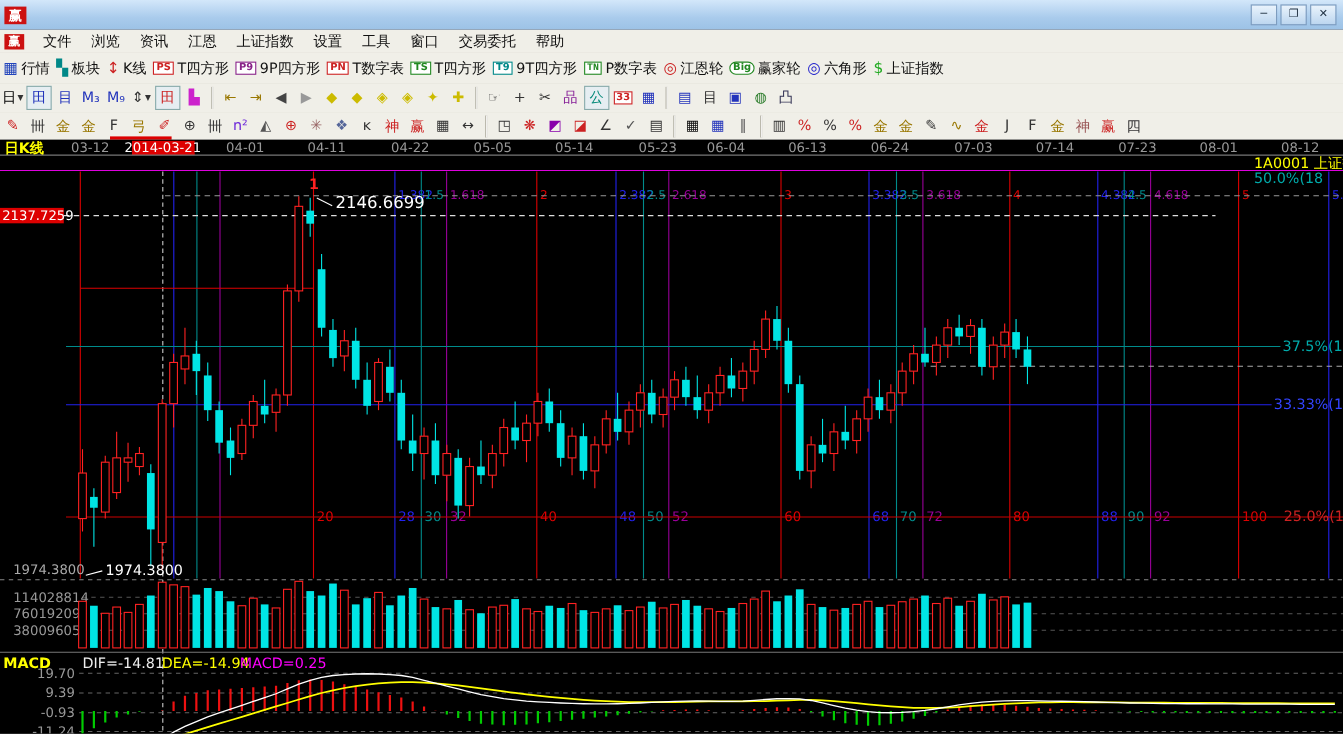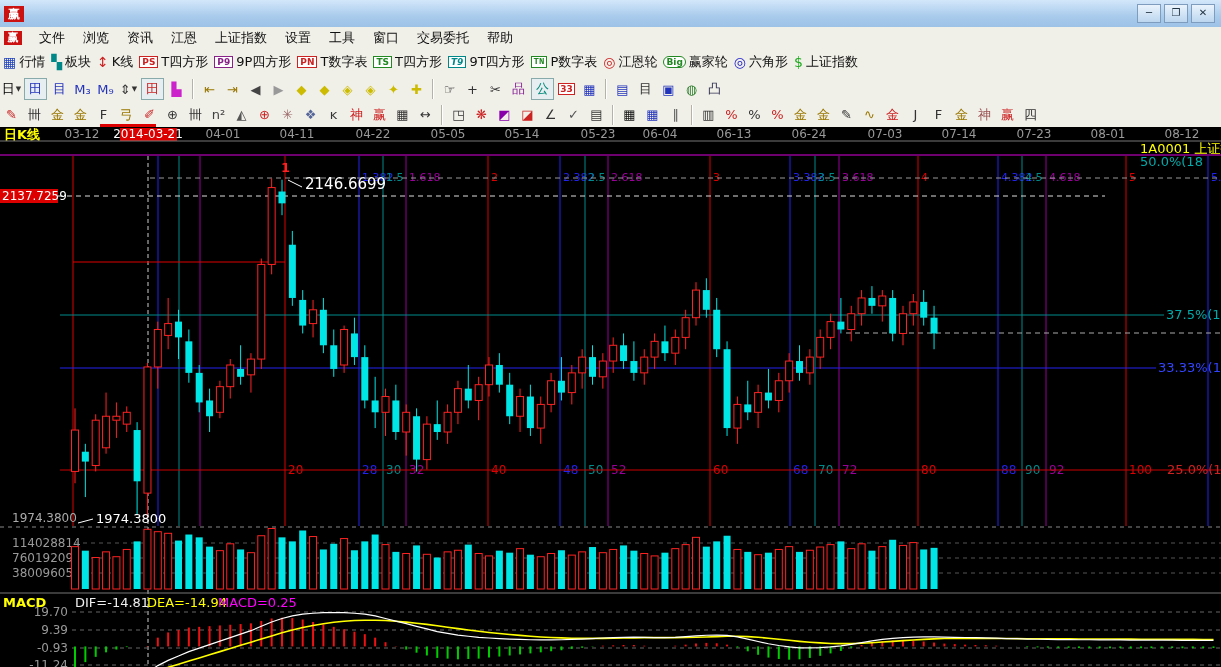--- a/index.html
+++ b/index.html
@@ -83,21 +83,21 @@
       </span>
       <span class="tb-item">
         <span class="badge" style="color: rgb(204, 34, 34); border-color: rgb(204, 34, 34);">PN</span>
         <span class="label">T数字表</span>
       </span>
       <span class="tb-item">
         <span class="badge" style="color: rgb(34, 136, 34); border-color: rgb(34, 136, 34);">TS</span>
         <span class="label">T四方形</span>
       </span>
       <span class="tb-item">
-        <span class="badge" style="color: rgb(0, 136, 136); border-color: rgb(0, 136, 136); font-style: italic;">T9</span>
+        <span class="badge" style="color: rgb(0, 136, 136); border-color: rgb(0, 136, 136);">T9</span>
         <span class="label">9T四方形</span>
       </span>
       <span class="tb-item">
         <span class="badge" style="color: rgb(34, 136, 34); border-color: rgb(34, 136, 34); font-family: Liberation Mono, monospace;">TN</span>
         <span class="label">P数字表</span>
       </span>
       <span class="tb-item">
         <span class="glyph" style="color: rgb(204, 34, 34);">◎</span>
         <span class="label">江恩轮</span>
       </span>
@@ -233,21 +233,21 @@
       <span class="tico">
         <span style="color: rgb(204, 34, 34);">✐</span>
       </span>
       <span class="tico">
         <span style="color: rgb(51, 51, 51);">⊕</span>
       </span>
       <span class="tico">
         <span style="color: rgb(51, 51, 51);">卌</span>
       </span>
       <span class="tico">
-        <span style="color: #404040;">n²</span>
+        <span style="color: #6d28d9;">n²</span>
       </span>
       <span class="tico">
         <span style="color: rgb(85, 85, 85);">◭</span>
       </span>
       <span class="tico">
         <span style="color: rgb(204, 34, 34);">⊕</span>
       </span>
       <span class="tico">
         <span style="color: rgb(153, 102, 102);">✳</span>
       </span>

